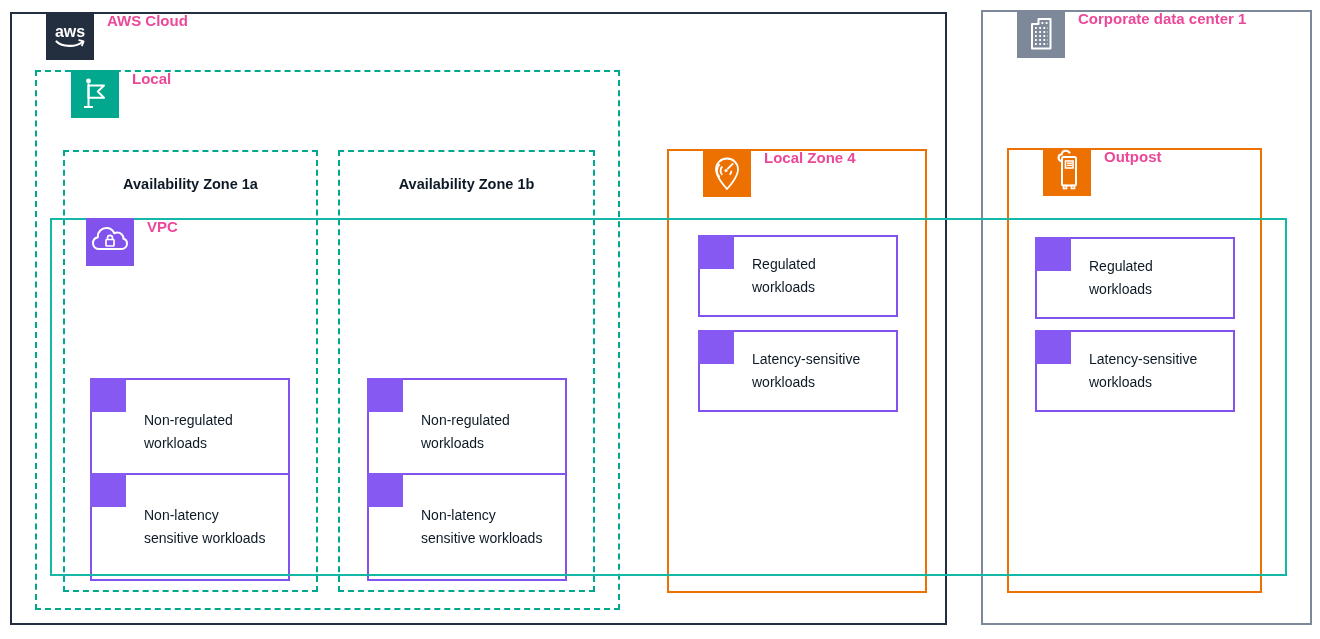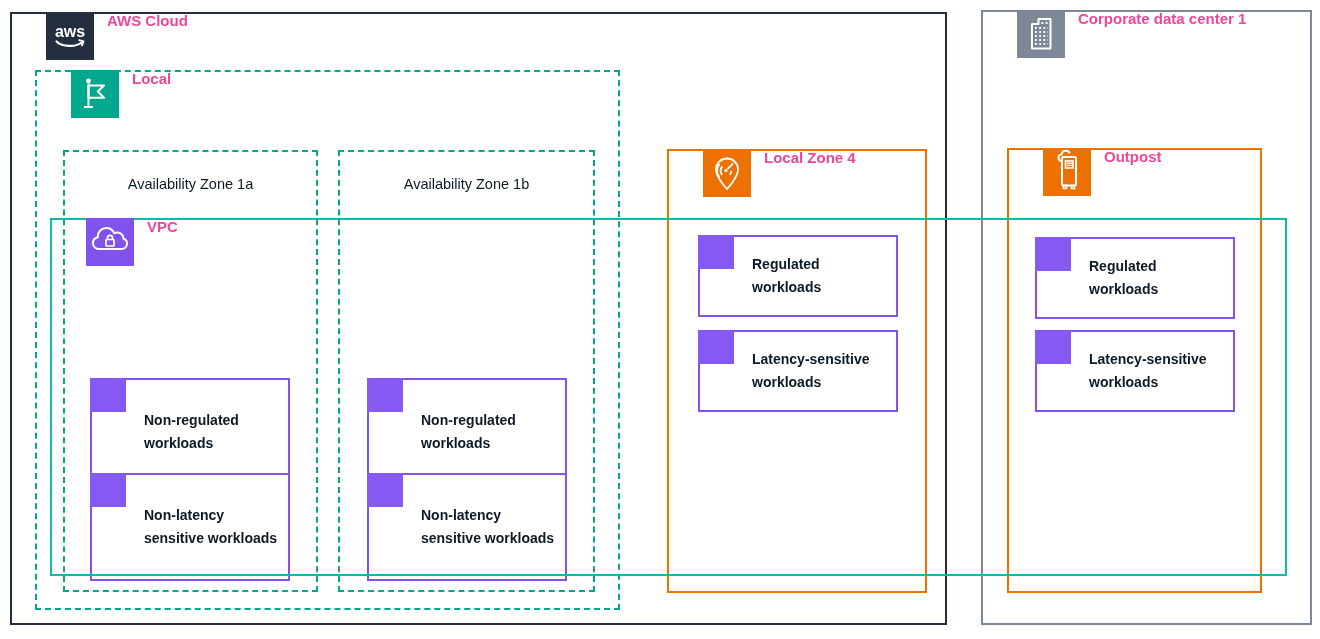--- a/index.html
+++ b/index.html
@@ -12,28 +12,28 @@
   .solid-gray   {border:2px solid #7D8998;}
   .solid-orange {border:2px solid #ED7100;}
   .solid-purple {border:2px solid #14b8a6;}
   .dash-teal    {border:2px dashed #01A88D;}
 
   .hdr{position:absolute;top:-2px;left:-2px;display:flex;align-items:flex-start;padding-left:36px;}
   .gicon{width:48px;height:48px;display:block;flex:0 0 48px;}
   .glabel{margin-left:13px;font-weight:700;font-size:15px;white-space:nowrap;color:#ec4899;}
 
   .azlabel{position:absolute;top:0;left:0;width:100%;height:64px;display:flex;
-    align-items:center;justify-content:center;font-weight:400;font-size:14.5px;}
+    align-items:center;justify-content:center;font-weight:700;font-size:14.5px;}
 
   .wbox{position:absolute;width:200px;height:108px;border:2px solid #8152EC;
     background:#ffffff;box-sizing:border-box;z-index:12;}
   .wbox-s{height:82px;}
   .wcorner{position:absolute;left:-2px;top:-2px;width:36px;height:34px;background:#8659F2;}
   .wlabel{position:absolute;left:52px;top:50%;transform:translateY(-50%);
-    font-weight:700;font-size:14px;line-height:23px;white-space:pre-line;}
+    font-weight:400;font-size:14px;line-height:23px;white-space:pre-line;}
 
   .z-base{z-index:1}.z-mid{z-index:5}.z-top{z-index:20}
   svg{display:block}
 </style>
 </head>
 <body>
 
 <div class="canvas">
 
   <div class="group solid-dark z-base" style="left:10px;top:12px;width:937px;height:613px;">

